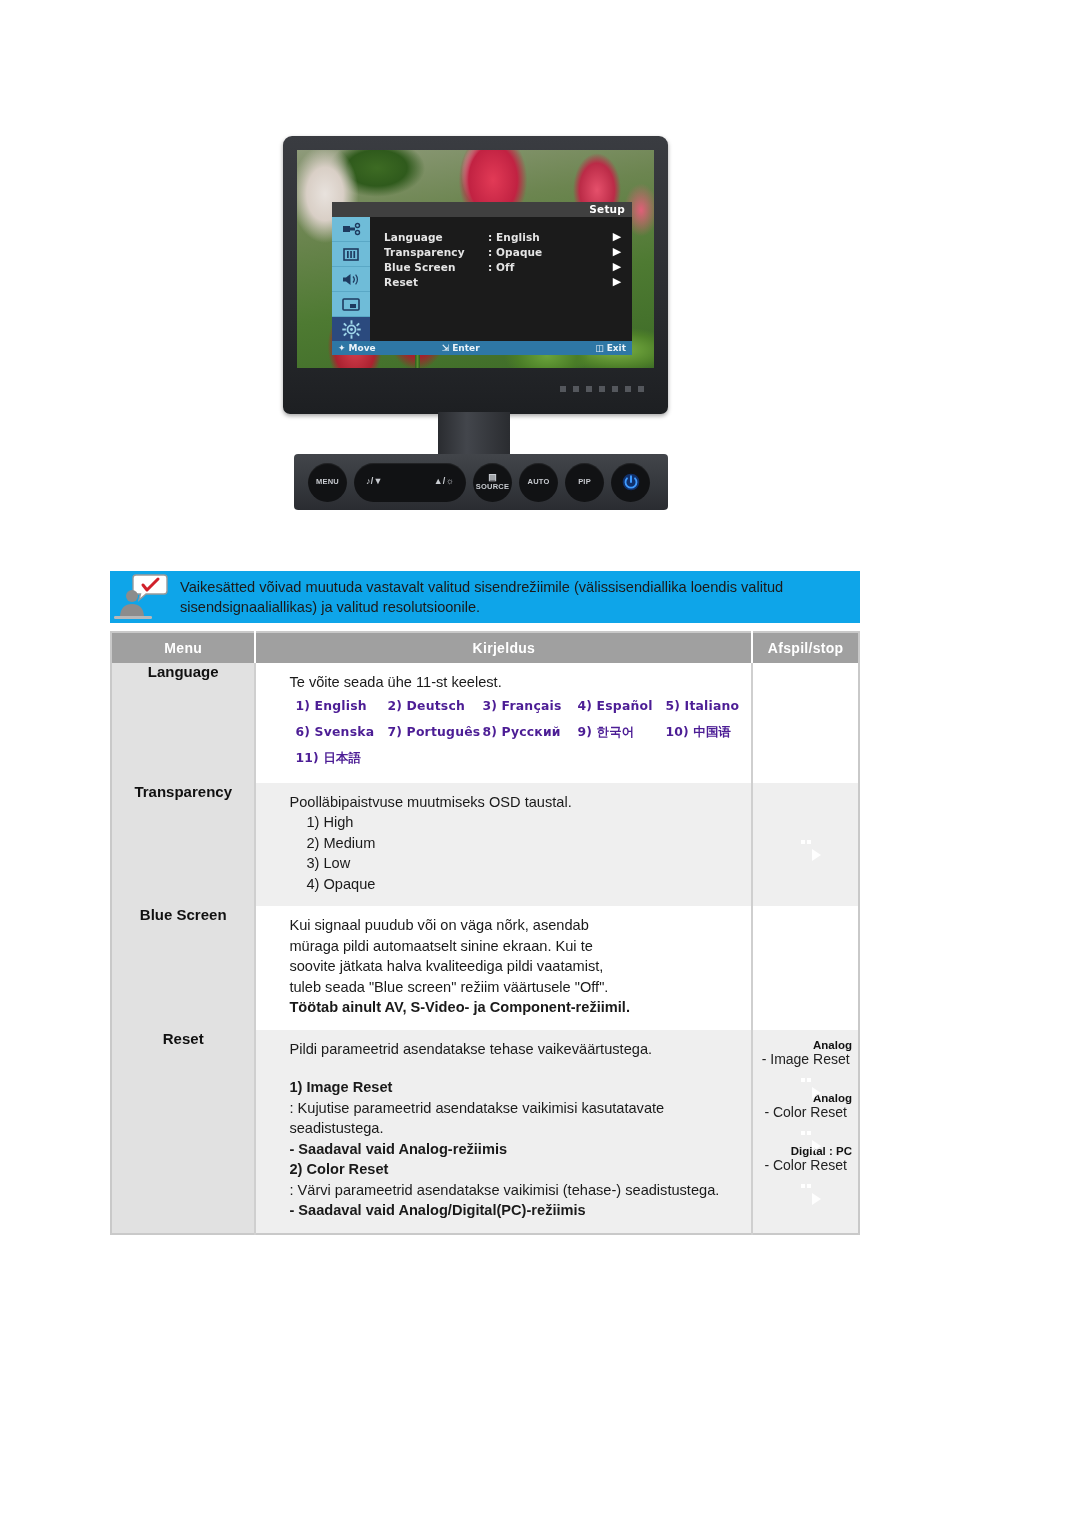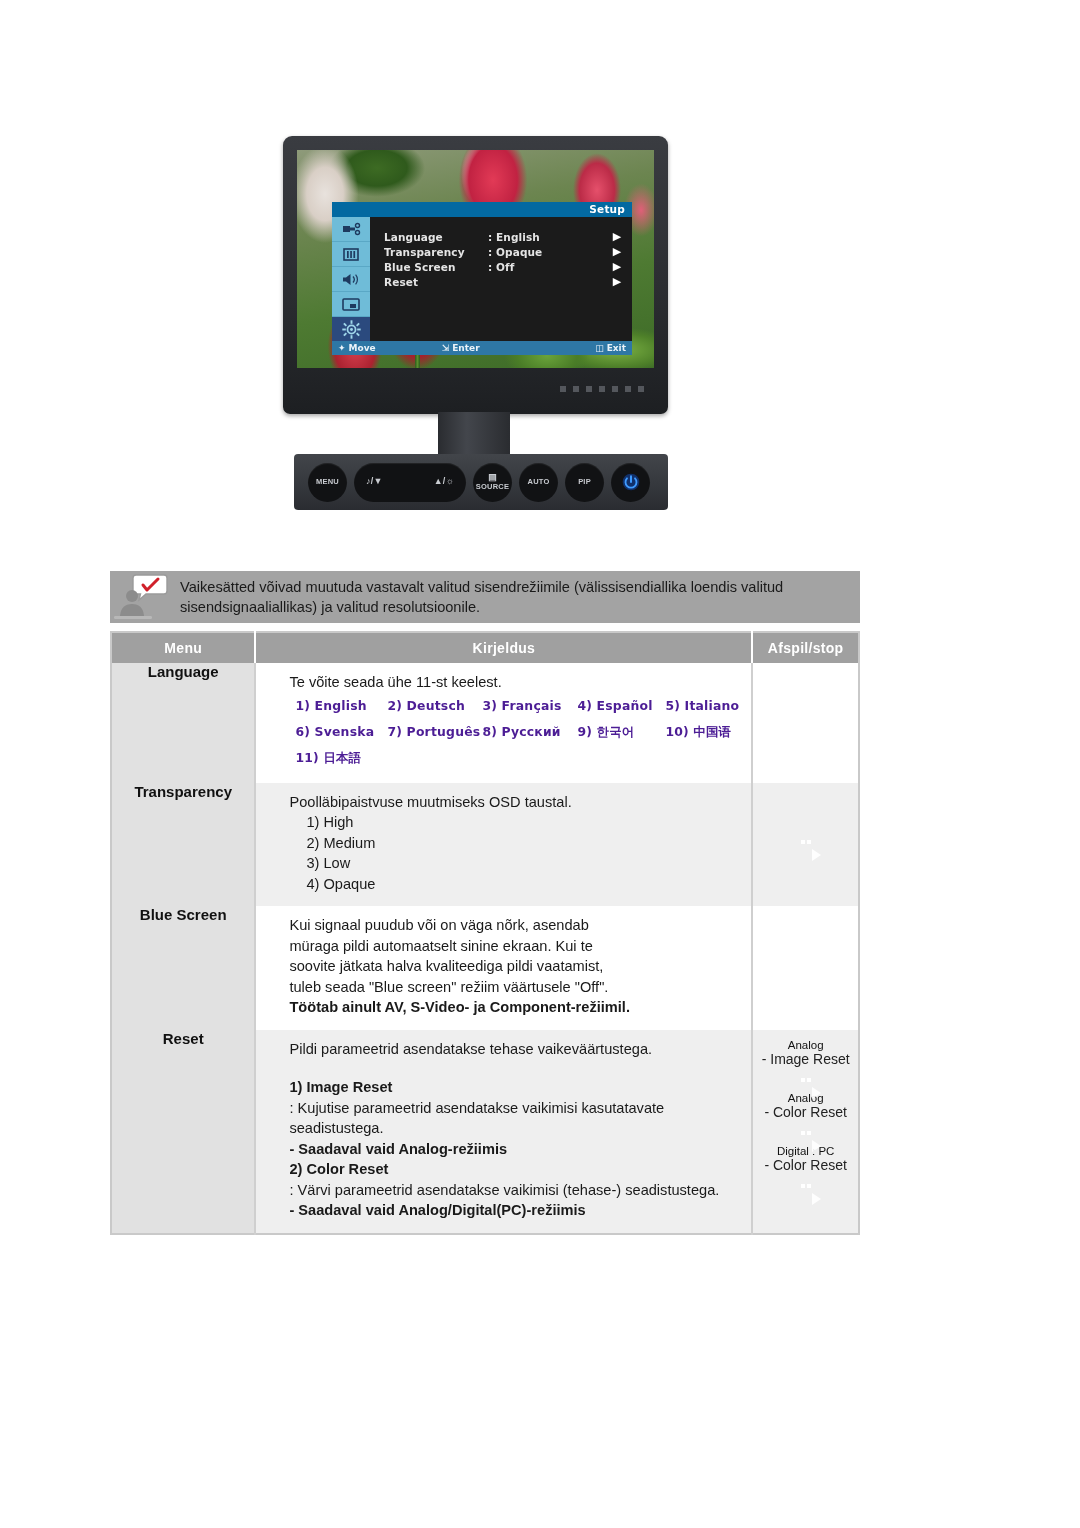--- a/index.html
+++ b/index.html
@@ -69,21 +69,21 @@
   
   .osd {
     position: absolute;
     left: 35px; top: 52px;
     width: 300px;
     height: 155px;
     font-family: "DejaVu Sans", sans-serif;
   }
   .osd-title {
     height: 15px;
-    background: #0369a1;
+    background: #404040;
     color: #ffffff;
     font-size: 10.5px;
     font-weight: bold;
     line-height: 15px;
     text-align: right;
     padding-right: 7px;
     box-sizing: border-box;
     letter-spacing: .2px;
   }
   .osd-main {
@@ -202,21 +202,21 @@
   .mbtn.power { color: #2f7fe0; }
   .mbtn .src-ic { display:block; font-size: 9px; line-height: 9px; margin-bottom: 1px;}
 
   
   #note-box {
     position: absolute;
     left: 110px;
     top: 571px;
     width: 750px;
     height: 52px;
-    background: #a3a3a3;
+    background: #0ea5e9;
     display: flex;
     align-items: center;
   }
   .note-ico {
     flex: 0 0 70px;
     height: 52px;
     position: relative;
   }
   .note-text {
     font-size: 14.6px;
@@ -303,23 +303,24 @@
   .sphere-box {
     background: #ffffff;
     padding: 2px;
     display: inline-block;
     line-height: 0;
   }
   .reset-group { margin-bottom: 5px; }
   .reset-group:last-child { margin-bottom: 0; }
   .rg-title {
     font-size: 11.5px;
-    font-weight: normal;
+    font-weight: bold;
     color: #111;
     line-height: 14px;
+    text-align: right;
   }
   .rg-sub {
     font-size: 14px;
     color: #222;
     line-height: 14px;
     margin-bottom: 2px;
   }
 
   
   .lang-list {

